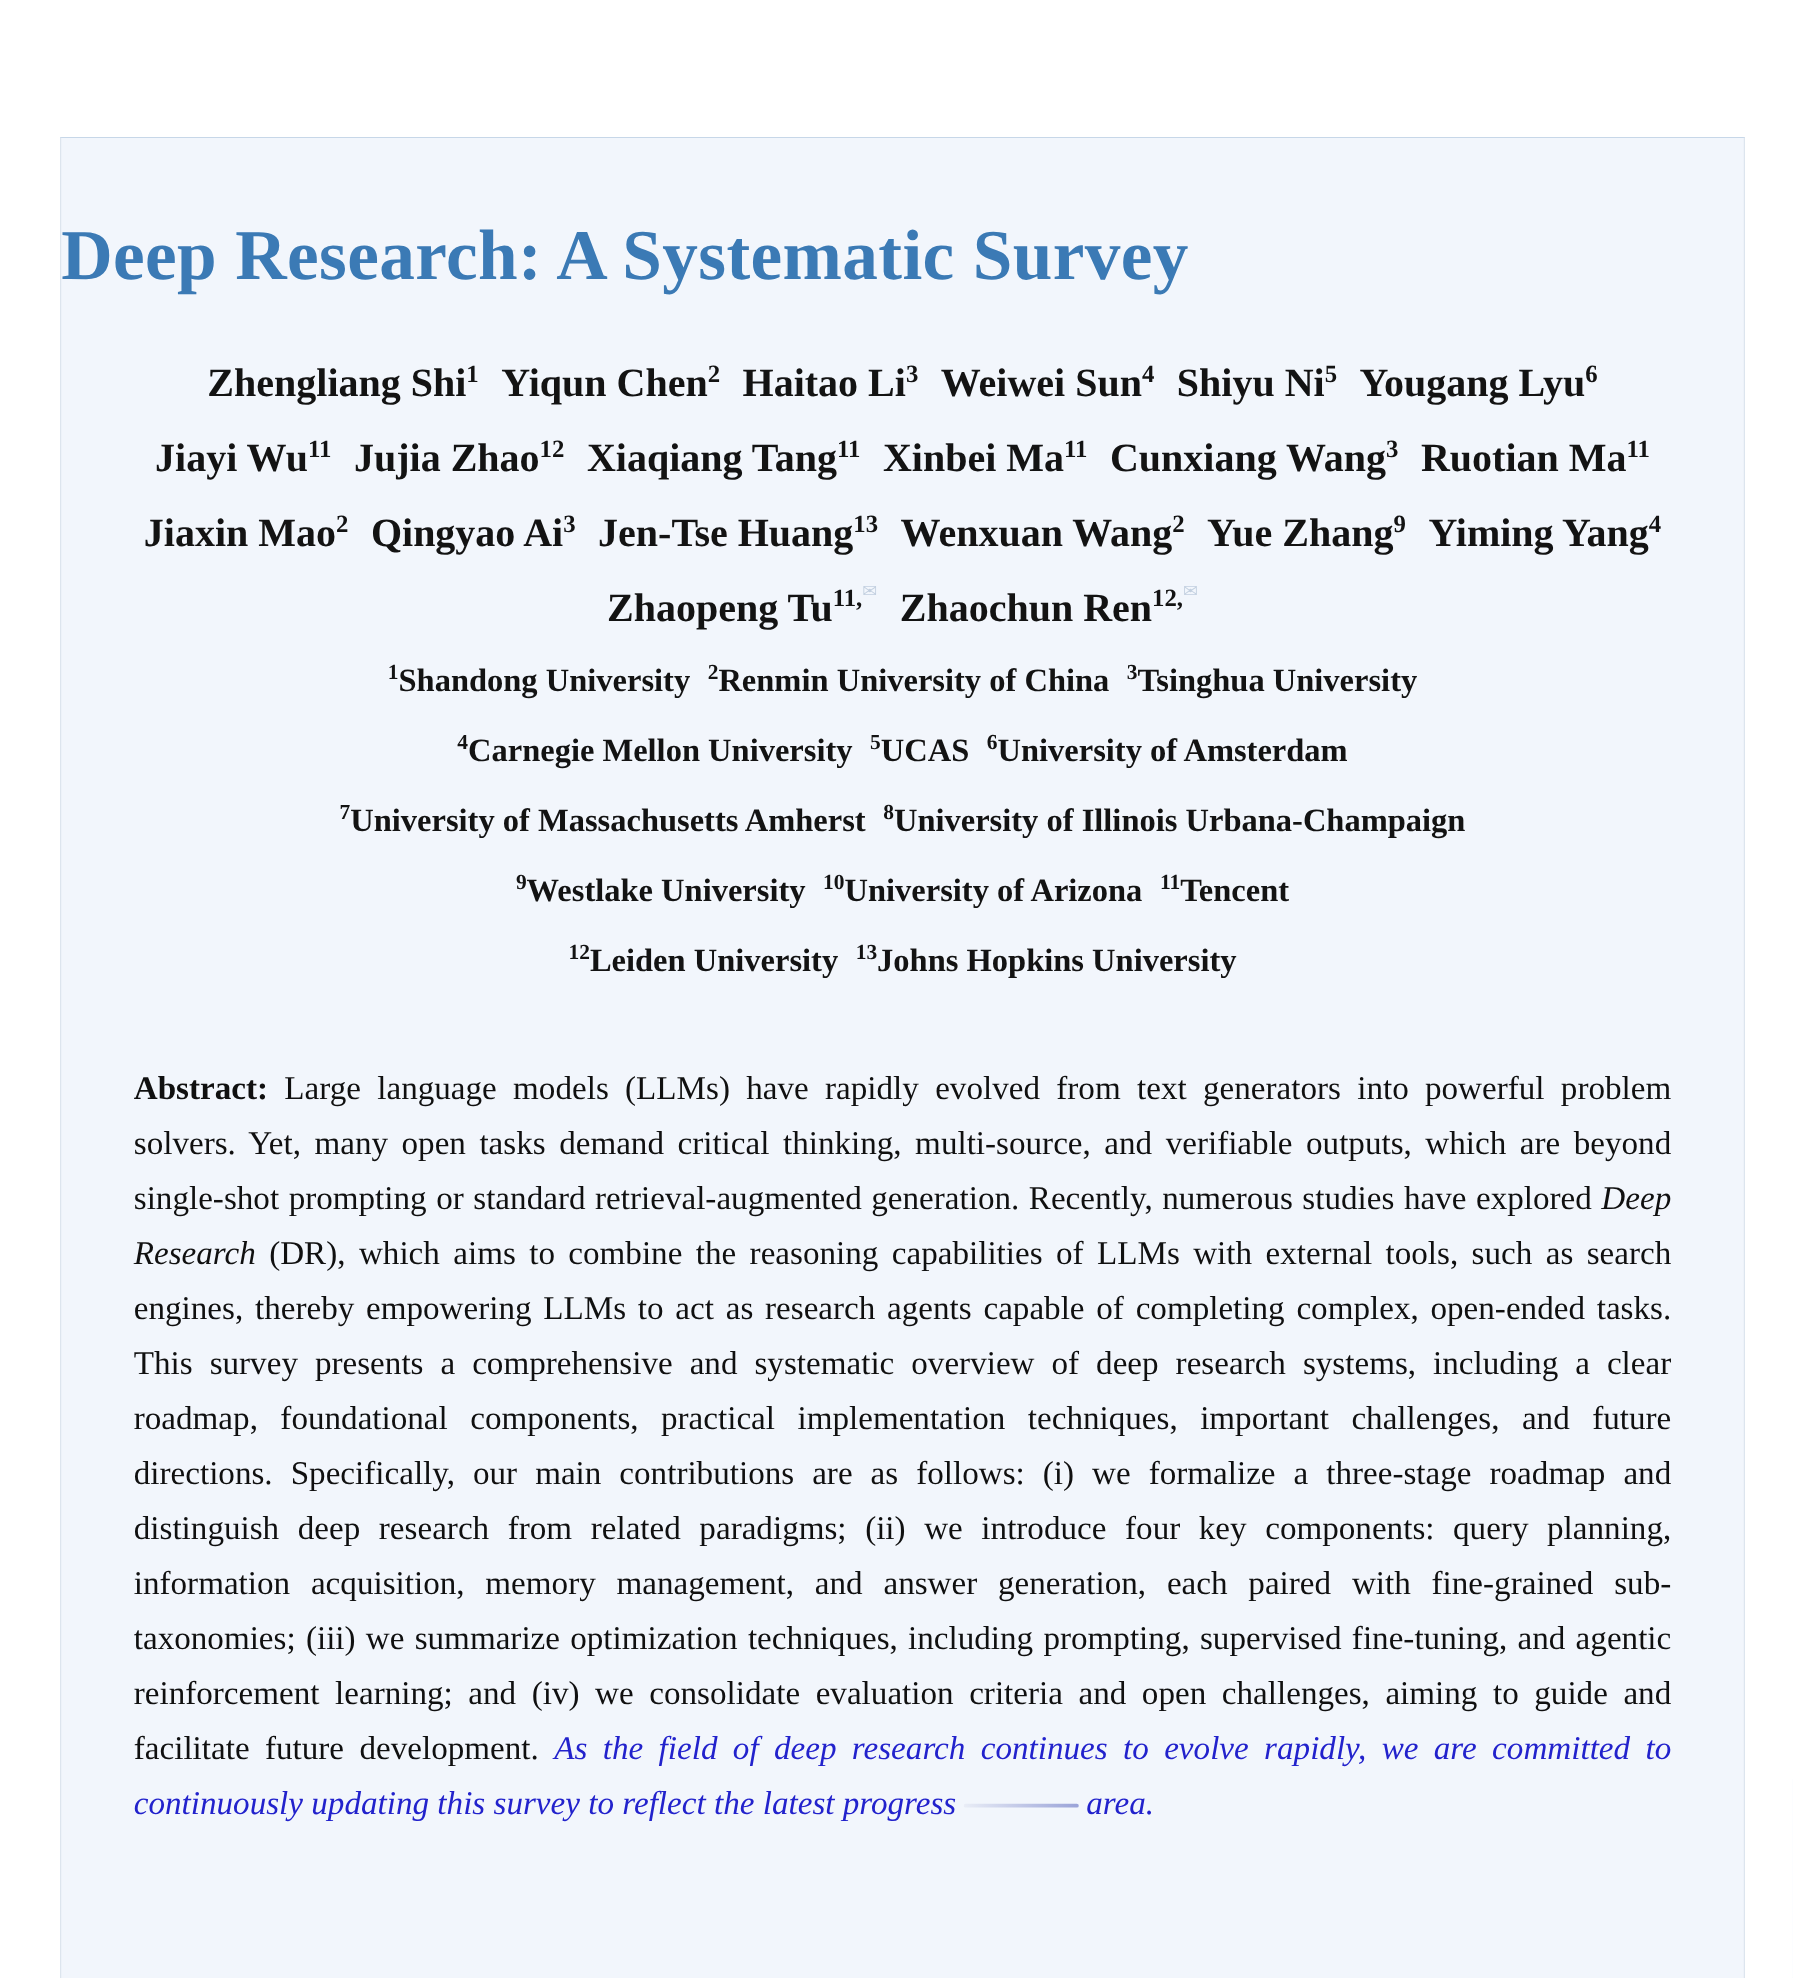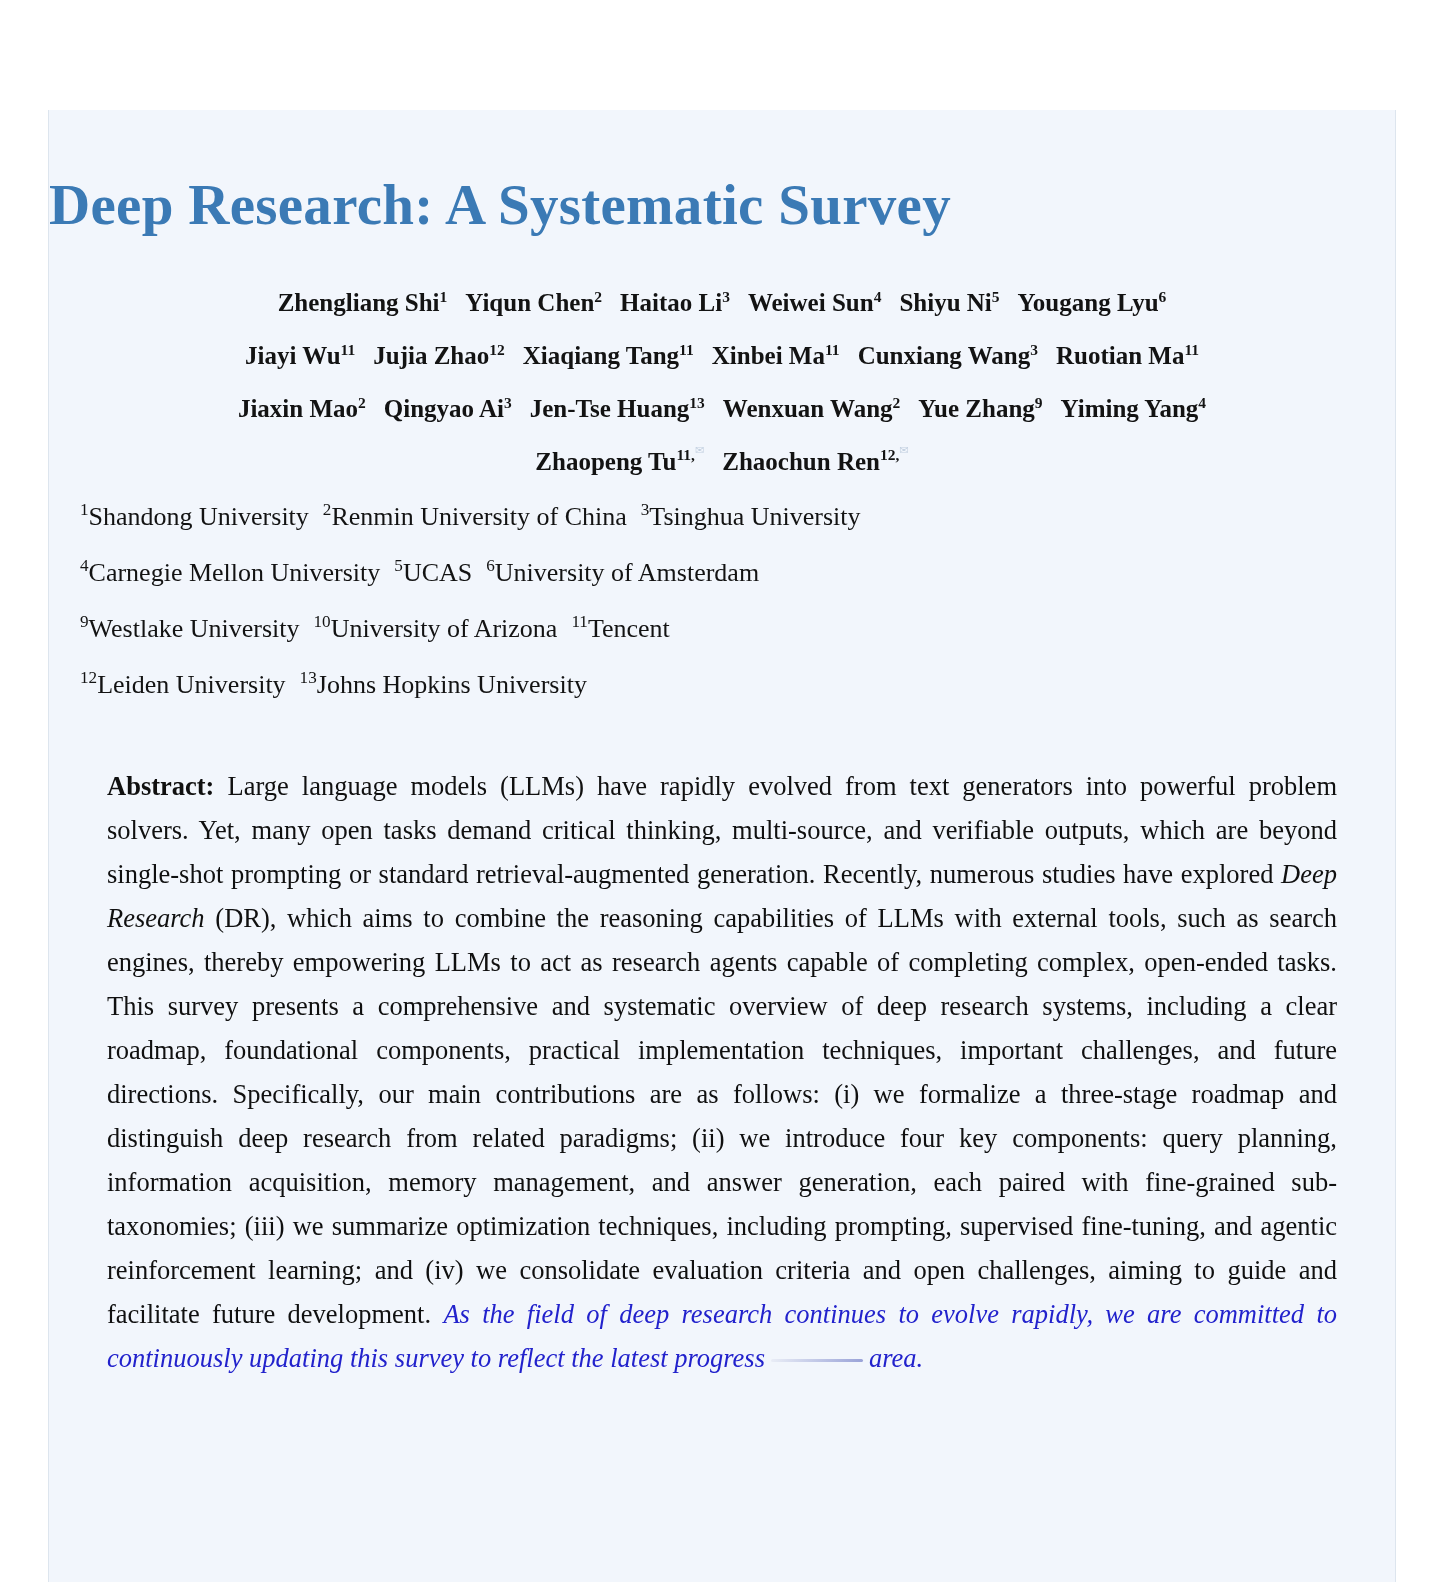--- a/index.html
+++ b/index.html
@@ -45,21 +45,21 @@
     padding-top: 62px;
     line-height: 1.15;
     font-family: "Liberation Serif", "DejaVu Serif", serif;
   }
 
   .authors-block {
     margin-top: 52px;
   }
   .author-line {
     text-align: center;
-    font-size: 25px;
+    font-size: 32px;
     font-weight: bold;
     color: #131313;
     line-height: 1;
     margin: 0 0 28px 0;
     padding: 0 24px;
     white-space: nowrap;
   }
   .author-line:last-child { margin-bottom: 0; }
   .author {
     display: inline-block;
@@ -76,22 +76,23 @@
     font-size: 0.72em;
     vertical-align: super;
     line-height: 0;
     font-weight: normal;
   }
 
   .affil-block {
     margin-top: 30px;
   }
   .affil-line {
+    text-align: center;
     font-size: 26px;
-    font-weight: normal;
+    font-weight: bold;
     color: #131313;
     line-height: 1;
     margin: 0 0 30px 0;
     padding: 0 24px;
     white-space: nowrap;
   }
   .affil {
     display: inline-block;
     margin: 0 7px;
   }
@@ -144,20 +145,21 @@
   <div class="authors-block">
       <div class="author-line"><span class="author">Zhengliang Shi<sup>1</sup></span><span class="author">Yiqun Chen<sup>2</sup></span><span class="author">Haitao Li<sup>3</sup></span><span class="author">Weiwei Sun<sup>4</sup></span><span class="author">Shiyu Ni<sup>5</sup></span><span class="author">Yougang Lyu<sup>6</sup></span></div>
       <div class="author-line"><span class="author">Jiayi Wu<sup>11</sup></span><span class="author">Jujia Zhao<sup>12</sup></span><span class="author">Xiaqiang Tang<sup>11</sup></span><span class="author">Xinbei Ma<sup>11</sup></span><span class="author">Cunxiang Wang<sup>3</sup></span><span class="author">Ruotian Ma<sup>11</sup></span></div>
       <div class="author-line"><span class="author">Jiaxin Mao<sup>2</sup></span><span class="author">Qingyao Ai<sup>3</sup></span><span class="author">Jen-Tse Huang<sup>13</sup></span><span class="author">Wenxuan Wang<sup>2</sup></span><span class="author">Yue Zhang<sup>9</sup></span><span class="author">Yiming Yang<sup>4</sup></span></div>
       <div class="author-line"><span class="author">Zhaopeng Tu<sup>11,<span class="envelope">✉</span></sup></span><span class="author">Zhaochun Ren<sup>12,<span class="envelope">✉</span></sup></span></div>
     </div>
 
   <div class="affil-block">
       <div class="affil-line"><span class="affil"><sup>1</sup>Shandong University</span><span class="affil"><sup>2</sup>Renmin University of China</span><span class="affil"><sup>3</sup>Tsinghua University</span></div>
       <div class="affil-line"><span class="affil"><sup>4</sup>Carnegie Mellon University</span><span class="affil"><sup>5</sup>UCAS</span><span class="affil"><sup>6</sup>University of Amsterdam</span></div>
+      <div class="affil-line"><span class="affil"><sup>7</sup>University of Massachusetts Amherst</span><span class="affil"><sup>8</sup>University of Illinois Urbana-Champaign</span></div>
       <div class="affil-line"><span class="affil"><sup>9</sup>Westlake University</span><span class="affil"><sup>10</sup>University of Arizona</span><span class="affil"><sup>11</sup>Tencent</span></div>
       <div class="affil-line"><span class="affil"><sup>12</sup>Leiden University</span><span class="affil"><sup>13</sup>Johns Hopkins University</span></div>
     </div>
 
   <div class="abstract-block">
     <p class="abstract-text">
       <span class="abstract-label">Abstract:</span><span> Large language models (LLMs) have rapidly evolved from text generators into powerful problem solvers. Yet, many open tasks demand critical thinking, multi-source, and verifiable outputs, which are beyond single-shot prompting or standard retrieval-augmented generation. Recently, numerous studies have explored </span><span class="ital">Deep Research</span><span> (DR), which aims to combine the reasoning capabilities of LLMs with external tools, such as search engines, thereby empowering LLMs to act as research agents capable of completing complex, open-ended tasks. This survey presents a comprehensive and systematic overview of deep research systems, including a clear roadmap, foundational components, practical implementation techniques, important challenges, and future directions. Specifically, our main contributions are as follows: (i) we formalize a three-stage roadmap and distinguish deep research from related paradigms; (ii) we introduce four key components: query planning, information acquisition, memory management, and answer generation, each paired with fine-grained sub-taxonomies; (iii) we summarize optimization techniques, including prompting, supervised fine-tuning, and agentic reinforcement learning; and (iv) we consolidate evaluation criteria and open challenges, aiming to guide and facilitate future development. </span><span class="blue-ital">As the field of deep research continues to evolve rapidly, we are committed to continuously updating this survey to reflect the latest progress</span><span class="link-stub"></span><span class="blue-ital">area.</span>
     </p>
   </div>
 

